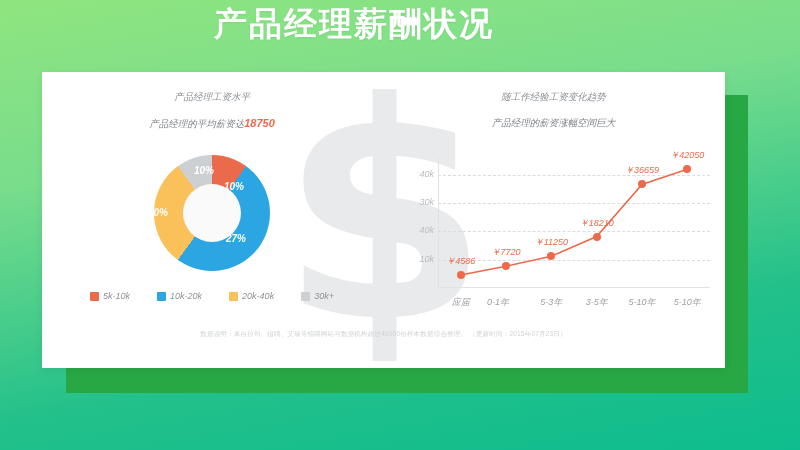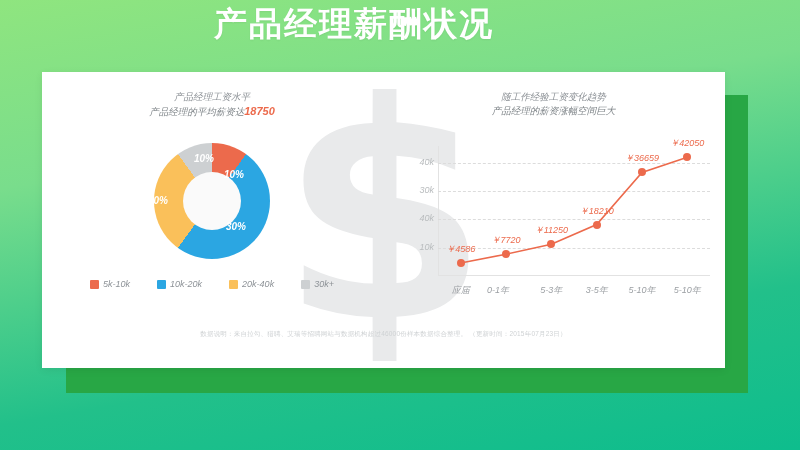--- a/index.html
+++ b/index.html
@@ -40,21 +40,21 @@
     color:#e9eaeb;
     font-family:"DejaVu Sans","Liberation Sans",sans-serif;
     user-select:none;pointer-events:none;
     z-index:0;
   }
 
   .panel{position:absolute;z-index:2;font-style:italic;}
 
   
   .hd{text-align:center;color:#8a8f94;font-size:9.5px;line-height:14px;white-space:nowrap;}
-  .hd .l2{color:#7e8488;}
+  .hd .l2{color:#7e8488;margin-top:12px;}
   .hd .hl{color:#ec6a4c;font-size:11px;font-weight:bold;}
 
   
   #left-panel{left:0px;top:18px;width:340px;}
   .donut-wrap{position:relative;width:116px;height:116px;margin:24px auto 0 auto;}
   .donut{width:116px;height:116px;border-radius:50%;}
   .donut-hole{
     position:absolute;left:29px;top:29px;width:58px;height:58px;border-radius:50%;
     background:#fafafa;
   }
@@ -106,21 +106,21 @@
         <div>产品经理工资水平</div>
         <div class="l2">
           <span>产品经理的平均薪资达</span><span class="hl">18750</span>
         </div>
       </div>
 
       <div class="donut-wrap">
         <div class="donut" id="donut-ring" style="background: conic-gradient(rgb(236, 106, 76) 0deg, rgb(236, 106, 76) 36deg, rgb(43, 166, 226) 36deg, rgb(43, 166, 226) 216deg, rgb(250, 192, 90) 216deg, rgb(250, 192, 90) 324deg, rgb(205, 208, 210) 324deg, rgb(205, 208, 210) 360deg);"></div>
         <div class="donut-hole"></div>
         <div class="slice-lbl" id="lbl-50">50%</div>
-        <div class="slice-lbl" id="lbl-30">30%</div>
+        <div class="slice-lbl" id="lbl-30">27%</div>
         <div class="slice-lbl" id="lbl-10a">10%</div>
         <div class="slice-lbl" id="lbl-10b">10%</div>
       </div>
 
       <div class="legend" id="donut-legend">
           <div class="lg">
             <span class="sw" style="background: rgb(236, 106, 76);"></span>
             <span class="tx">5k-10k</span>
           </div>
           <div class="lg">

